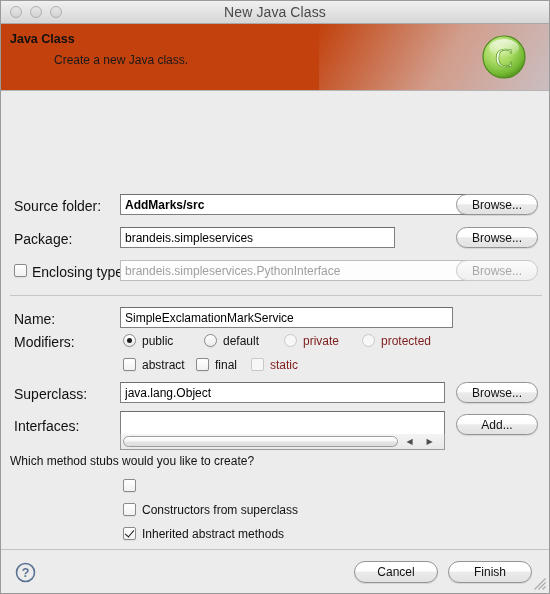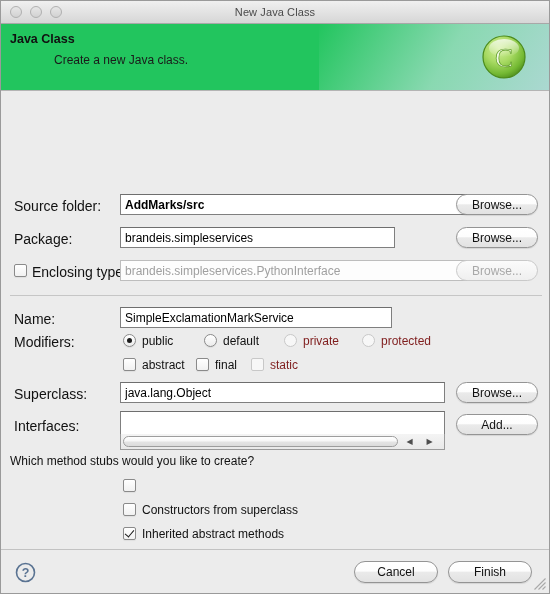--- a/index.html
+++ b/index.html
@@ -47,29 +47,29 @@
     height: 12px;
     border-radius: 50%;
     background: linear-gradient(to bottom, #e6e6e6, #d2d2d2);
     border: 1px solid #b0b0b0;
     box-sizing: border-box;
   }
   .title-text {
     position: absolute;
     left: 0; right: 0;
     text-align: center;
-    font-size: 11px;
+    font-size: 14px;
     color: #4a4a4a;
     letter-spacing: 0.1px;
   }
   
   .header {
     position: relative;
     flex: 0 0 66px;
-    background: #22c55e;
+    background: #c2410c;
     border-bottom: 1px solid #b4b4b4;
     overflow: hidden;
   }
   .header-wash {
     position: absolute;
     right: 0; top: 0;
     width: 230px; height: 66px;
     background: linear-gradient(120deg, rgba(255,255,255,0) 0%, rgba(222,233,245,0.55) 55%, rgba(205,221,238,0.8) 100%);
   }
   .header-title {
@@ -319,21 +319,21 @@
     <button class="btn" style="left:455px; top:136px; width:82px;">Browse...</button>
 
     <div class="cb" style="left:13px; top:173px;"></div>
     <div class="lbl" style="left:31px; top:173px;">Enclosing type:</div>
     <input class="field disabled" style="left: 119px; top: 169px; width: 355px;" type="text" disabled="" value="brandeis.simpleservices.PythonInterface">
     <button class="btn dis" style="left:455px; top:169px; width:82px;">Browse...</button>
 
     <div class="sep" style="top:204px;"></div>
 
     <div class="lbl" style="top:220px;">Name:</div>
-    <input class="field" style="left: 119px; top: 216px; width: 272px;" type="text" value="SimpleExclamationMarkService">
+    <input class="field" style="left: 119px; top: 216px; width: 333px;" type="text" value="SimpleExclamationMarkService">
 
     <div class="lbl" style="top:243px;">Modifiers:</div>
 
     <div class="rb on" style="left:122px; top:243px;"></div>
     <div class="opt" style="left:141px; top:243px;">public</div>
 
     <div class="rb" style="left:203px; top:243px;"></div>
     <div class="opt" style="left:222px; top:243px;">default</div>
 
     <div class="rb dis" style="left:283px; top:243px;"></div>

